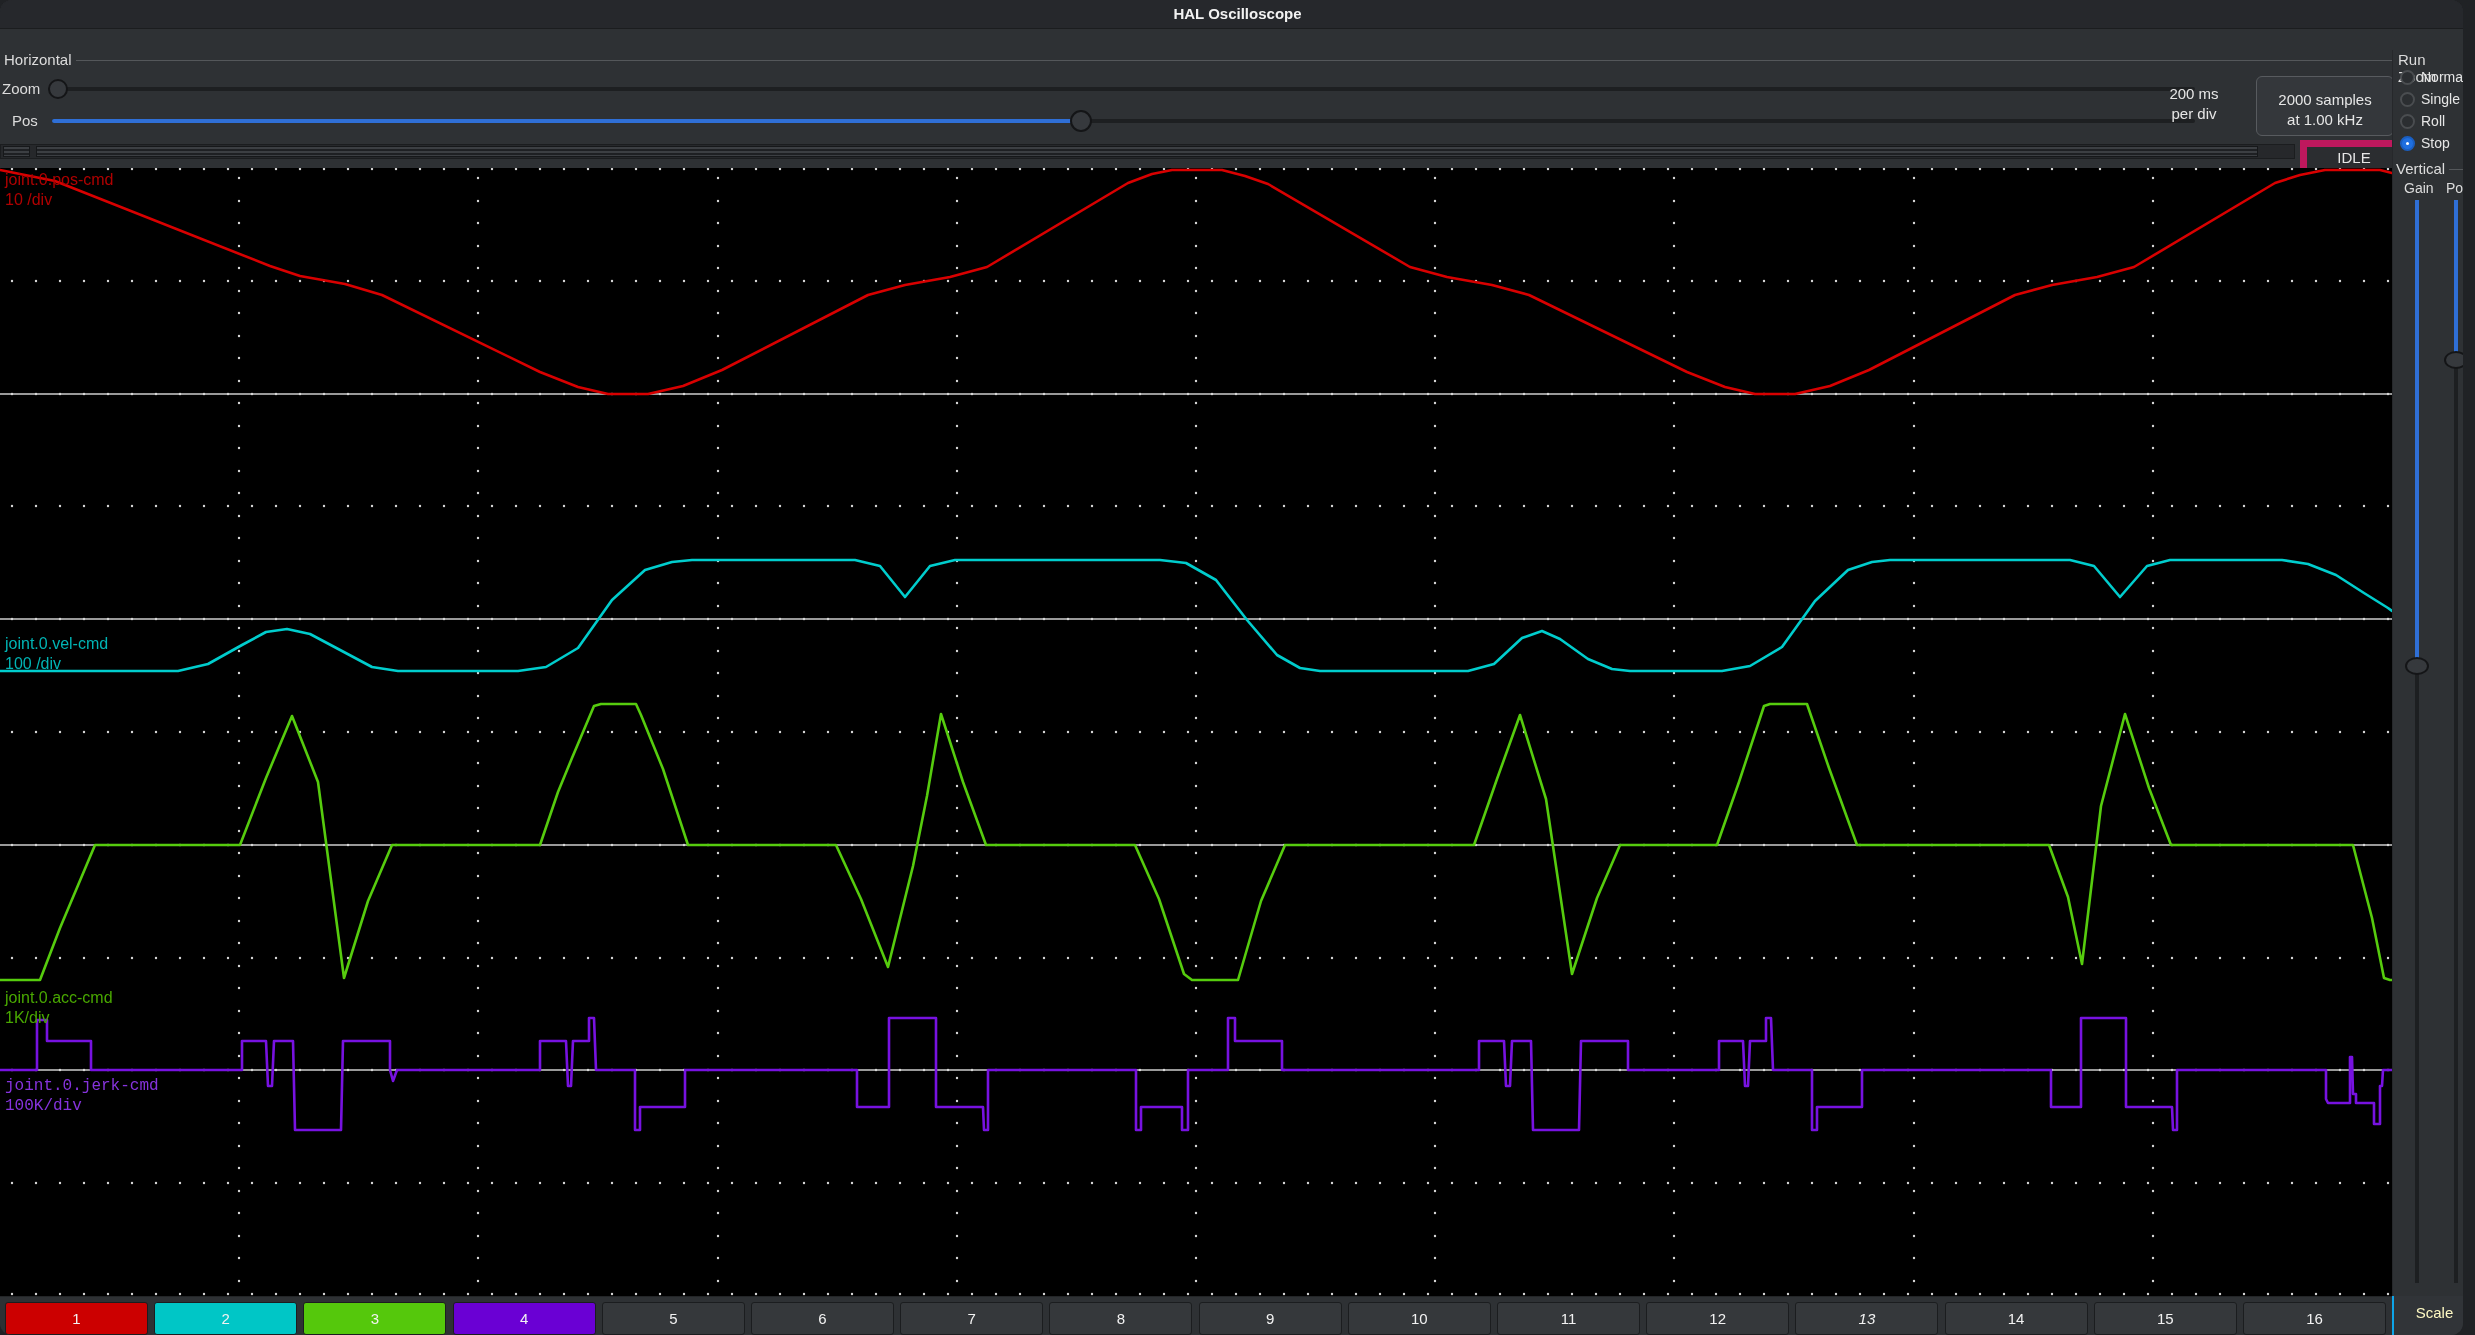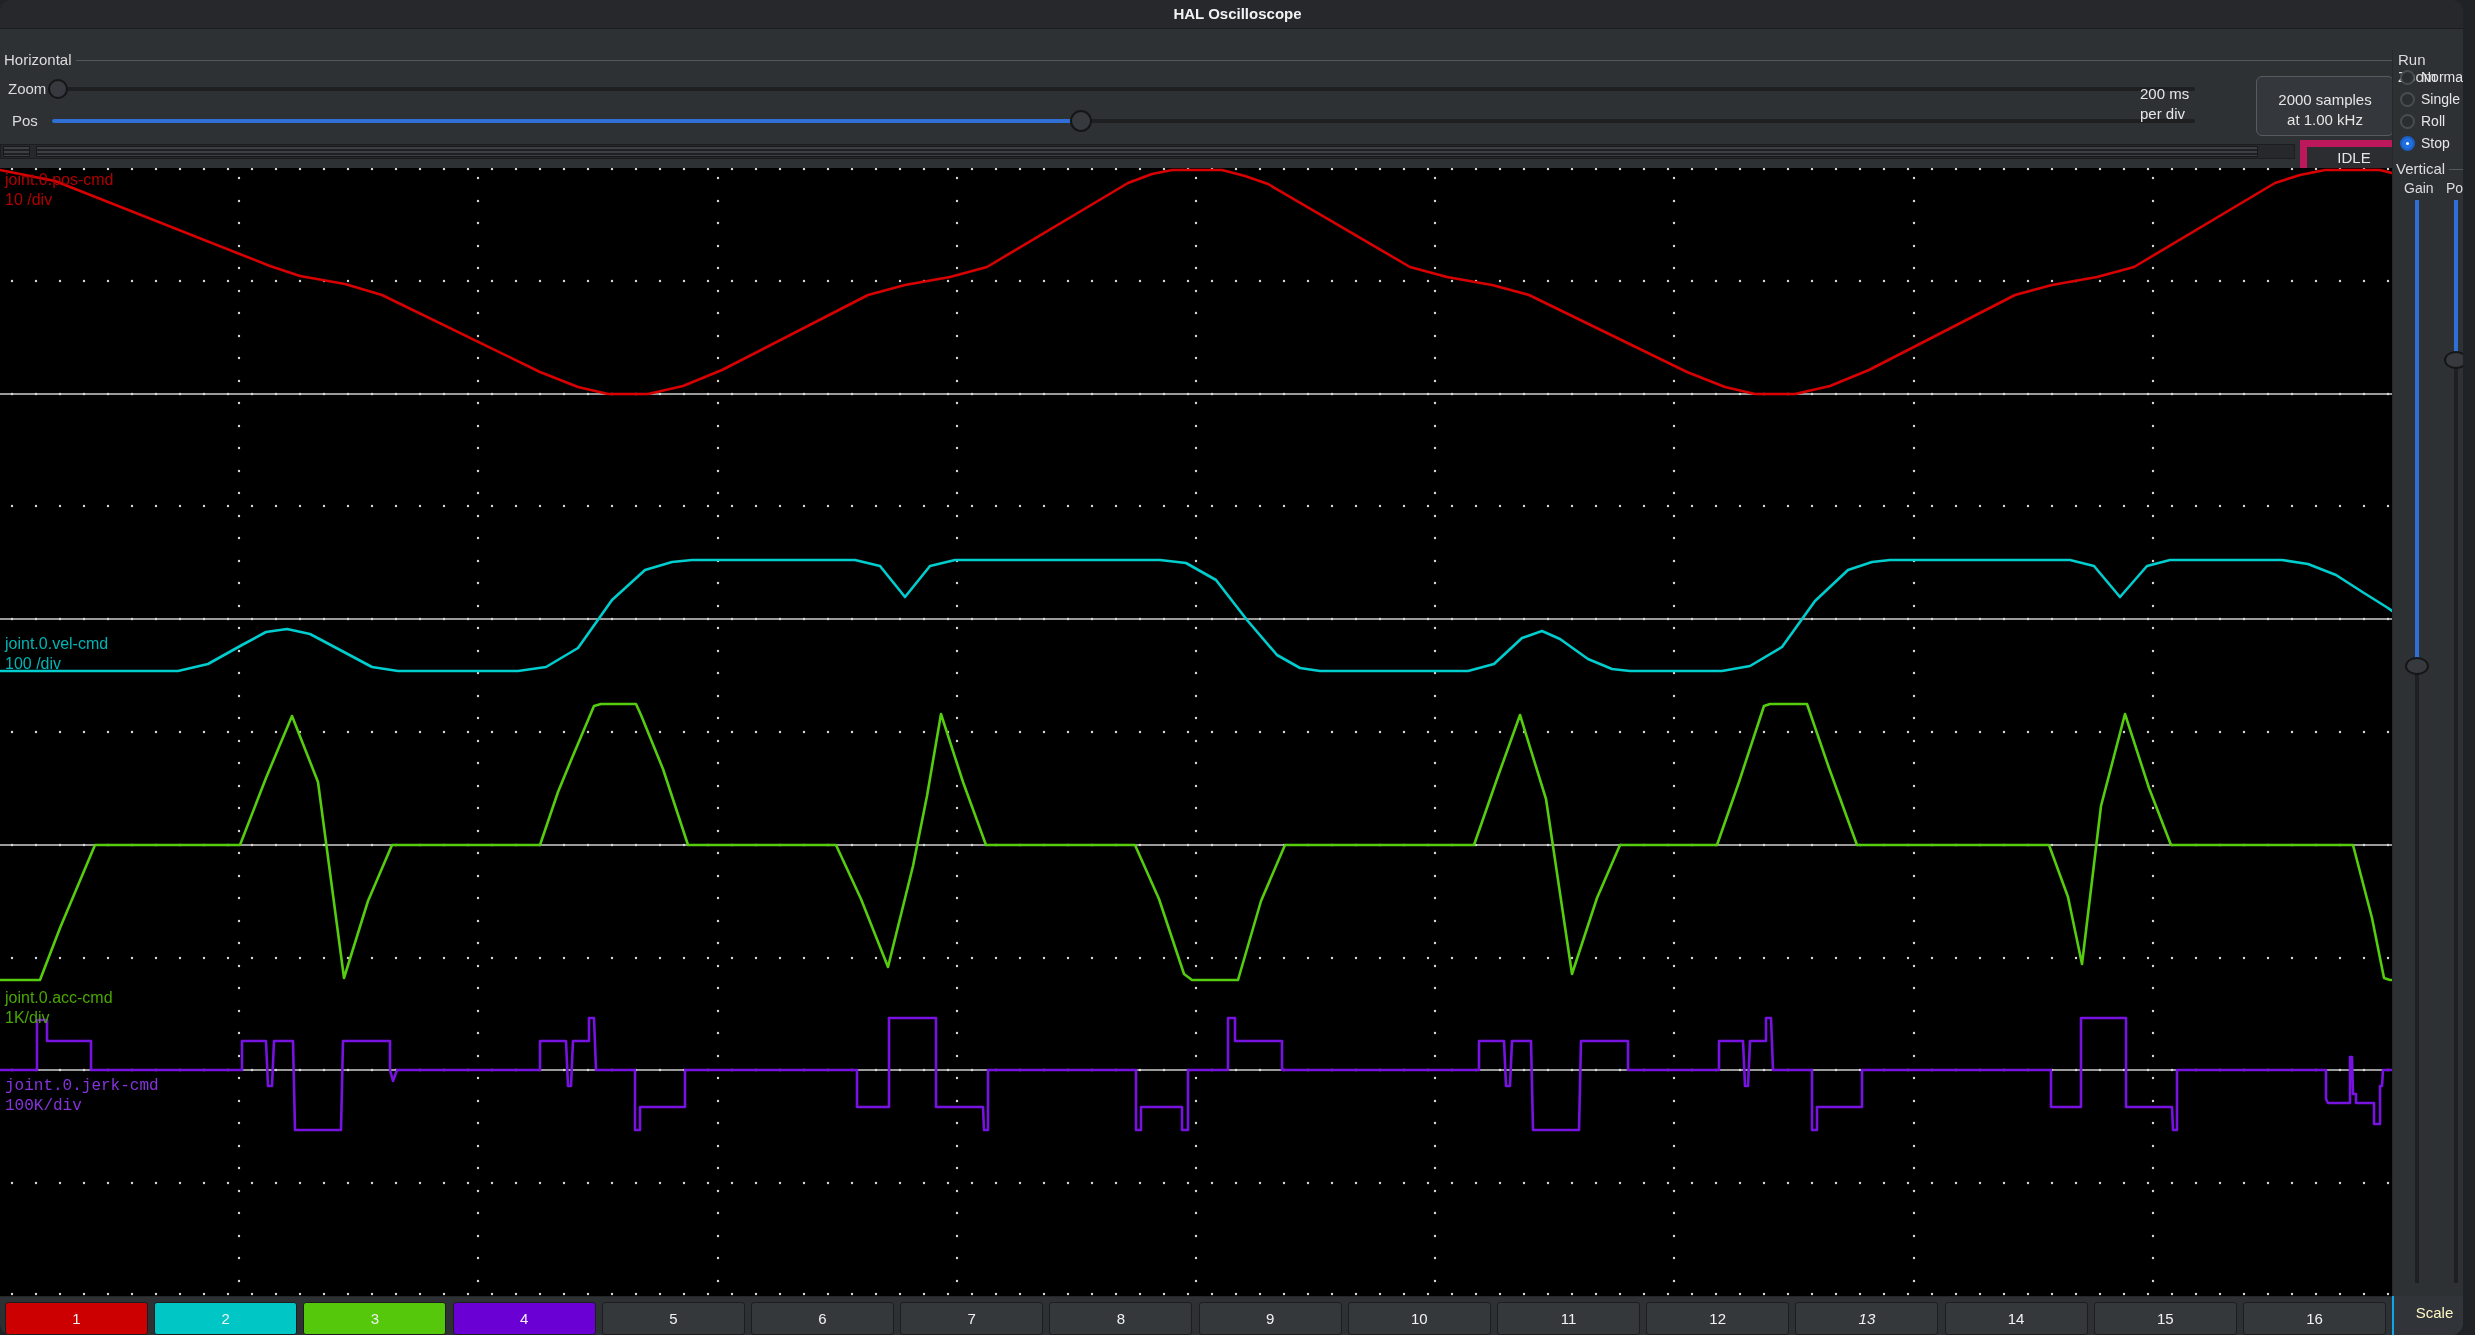--- a/index.html
+++ b/index.html
@@ -21,21 +21,21 @@
   .knob{border-radius:50%;background:#36393d;border:2px solid #141517;box-sizing:border-box;}
   .vtrack{width:4px;background:#1d1f21;}
   .vfill{width:4px;background:#2f6fd6;}
   
   .sbtrack{background:#26282b;border:1px solid #1b1d1f;box-sizing:border-box;}
   .sbthumb{background:repeating-linear-gradient(180deg,#3c3f43 0 2px,#1e2023 2px 4px);border:1px solid #16181a;box-sizing:border-box;}
   
   .samplesbtn{background:#34373b;border:1px solid #585b5f;border-radius:6px;text-align:center;
               font-size:15px;line-height:20px;padding-top:9px;box-sizing:border-box;color:#e6e6e6;}
   .idlebox{background:#2b2d30;border:7px solid #be185d;text-align:center;font-size:15px;line-height:22px;color:#e6e6e6;}
-  .ratetext{font-size:15px;line-height:20px;text-align:left;color:#e6e6e6;}
+  .ratetext{font-size:15px;line-height:20px;text-align:center;color:#e6e6e6;}
   
   .radiorow{display:flex;align-items:center;height:22px;gap:6px;}
   .radio{width:15px;height:15px;border-radius:50%;background:#2b2e31;border:2px solid #4a4d50;box-sizing:border-box;}
   .radio.sel{background:#1f6fe0;border:2px solid #1a5ec0;position:relative;}
   .radio.sel::after{content:"";position:absolute;left:4px;top:4px;width:3px;height:3px;border-radius:50%;background:#fff;}
   .radiolabel{font-size:14px;color:#e6e6e6;}
   
   .screen{left:0;top:168px;width:2392px;height:1128px;background:#000;}
   .tracelabel{position:absolute;font-size:16px;line-height:20px;white-space:pre;}
   
@@ -51,21 +51,21 @@
 <body>
 
 <div class="app">
 
   <div class="abs titlebar">HAL Oscilloscope</div>
 
 
   <div class="abs framelabel" style="left:4px;top:51px;">Horizontal</div>
   <div class="abs frameline" style="left:76px;top:60px;width:2316px;"></div>
 
-  <div class="abs rowlabel" style="left:8px;top:80px;">Zoom</div>
+  <div class="abs rowlabel" style="left:2px;top:80px;">Zoom</div>
   <div class="abs htrack" style="left:48px;top:87px;width:2147px;"></div>
   <div class="abs knob" id="zoom-knob" style="width: 20px; height: 20px; top: 79px; left: 48px;"></div>
 
   <div class="abs rowlabel" style="left:12px;top:112px;">Pos</div>
   <div class="abs htrack" style="left:52px;top:119px;width:2143px;"></div>
   <div class="abs hfill" id="pos-fill" style="left: 52px; top: 119px; width: 1029px;"></div>
   <div class="abs knob" id="pos-knob" style="width: 22px; height: 22px; top: 110px; left: 1070px;"></div>
 
   <div class="abs ratetext" style="left:2140px;top:84px;width:108px;">
     <div>200 ms</div>

